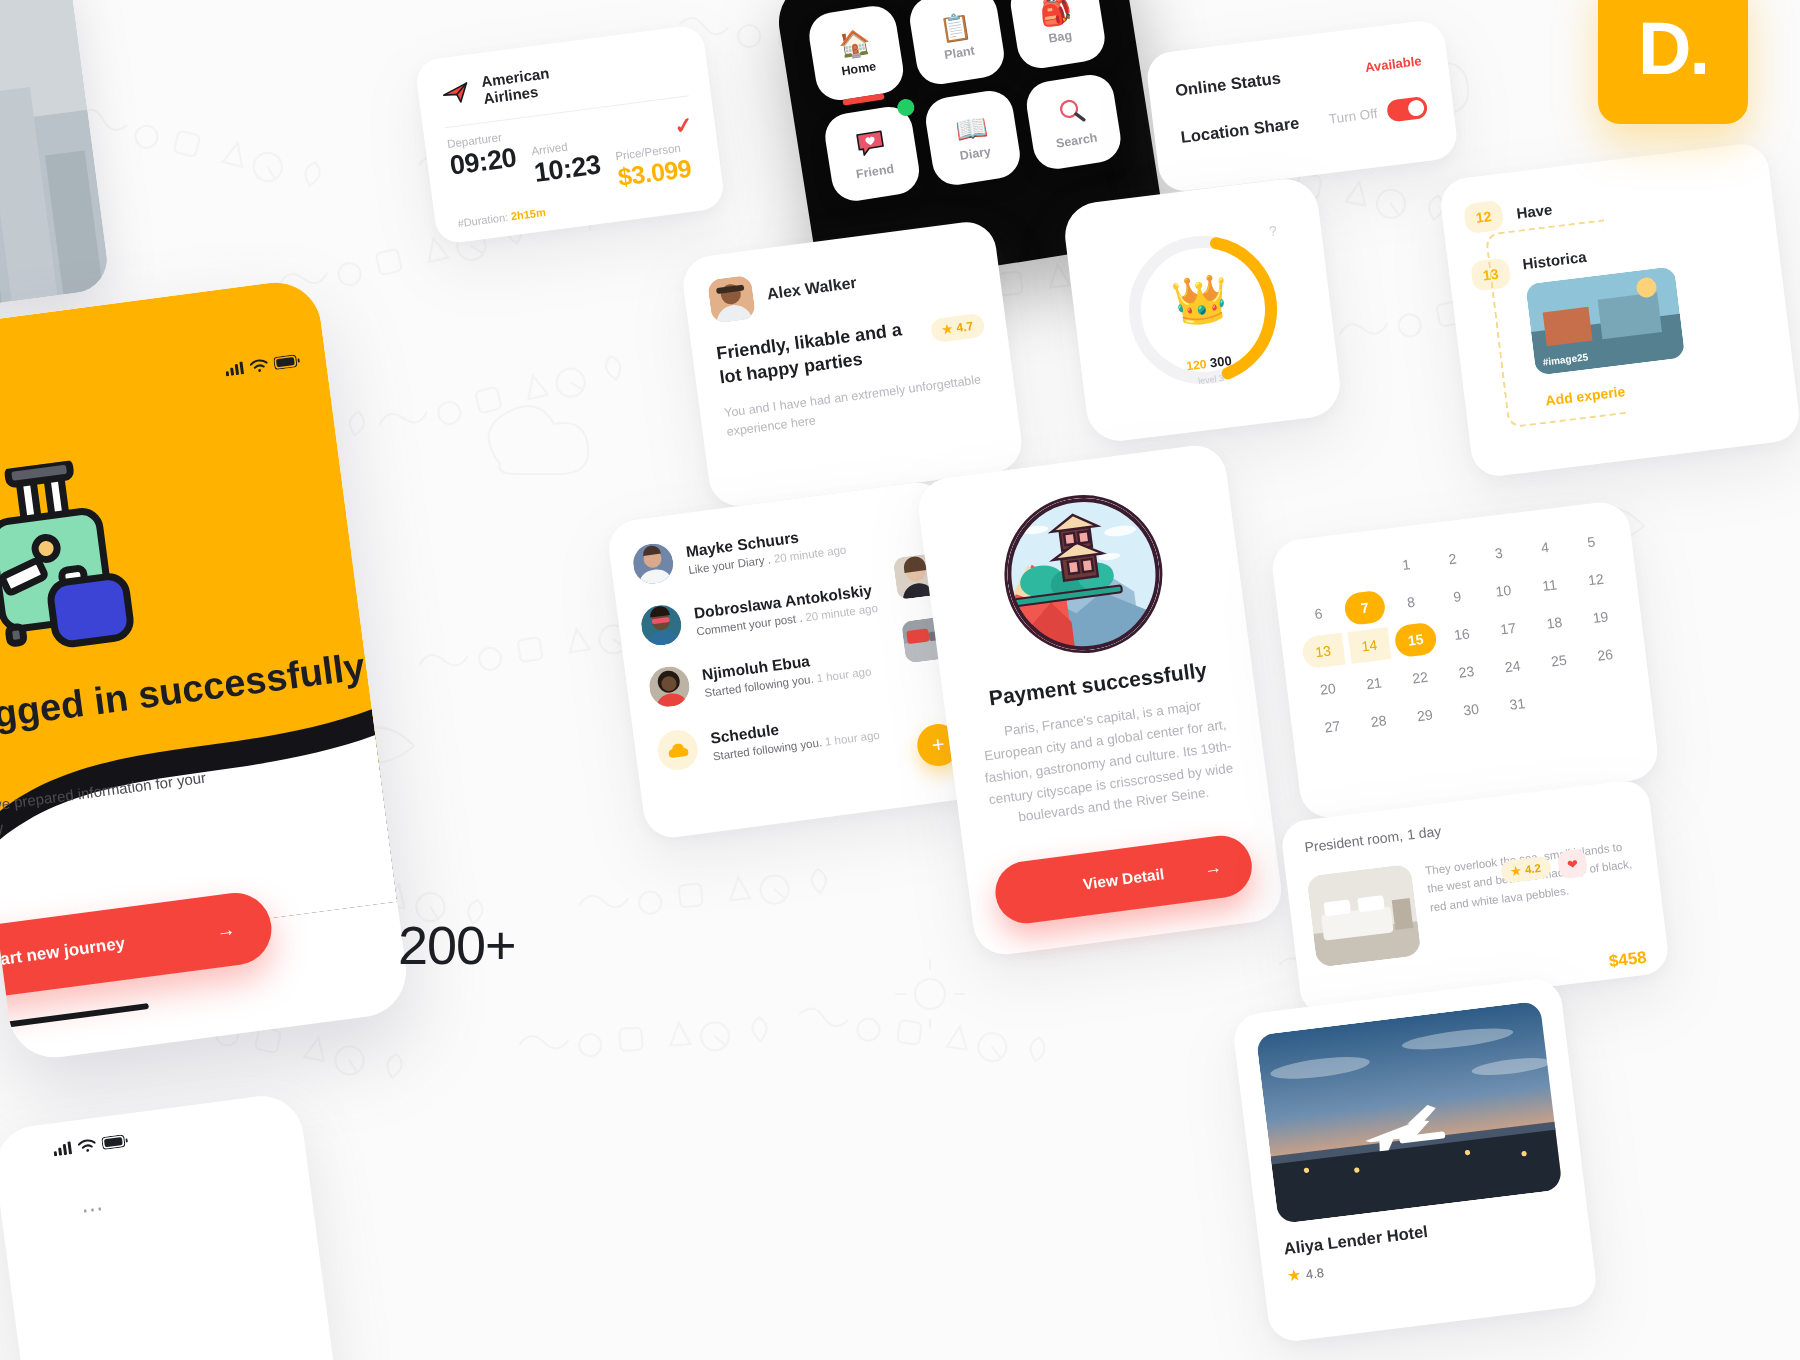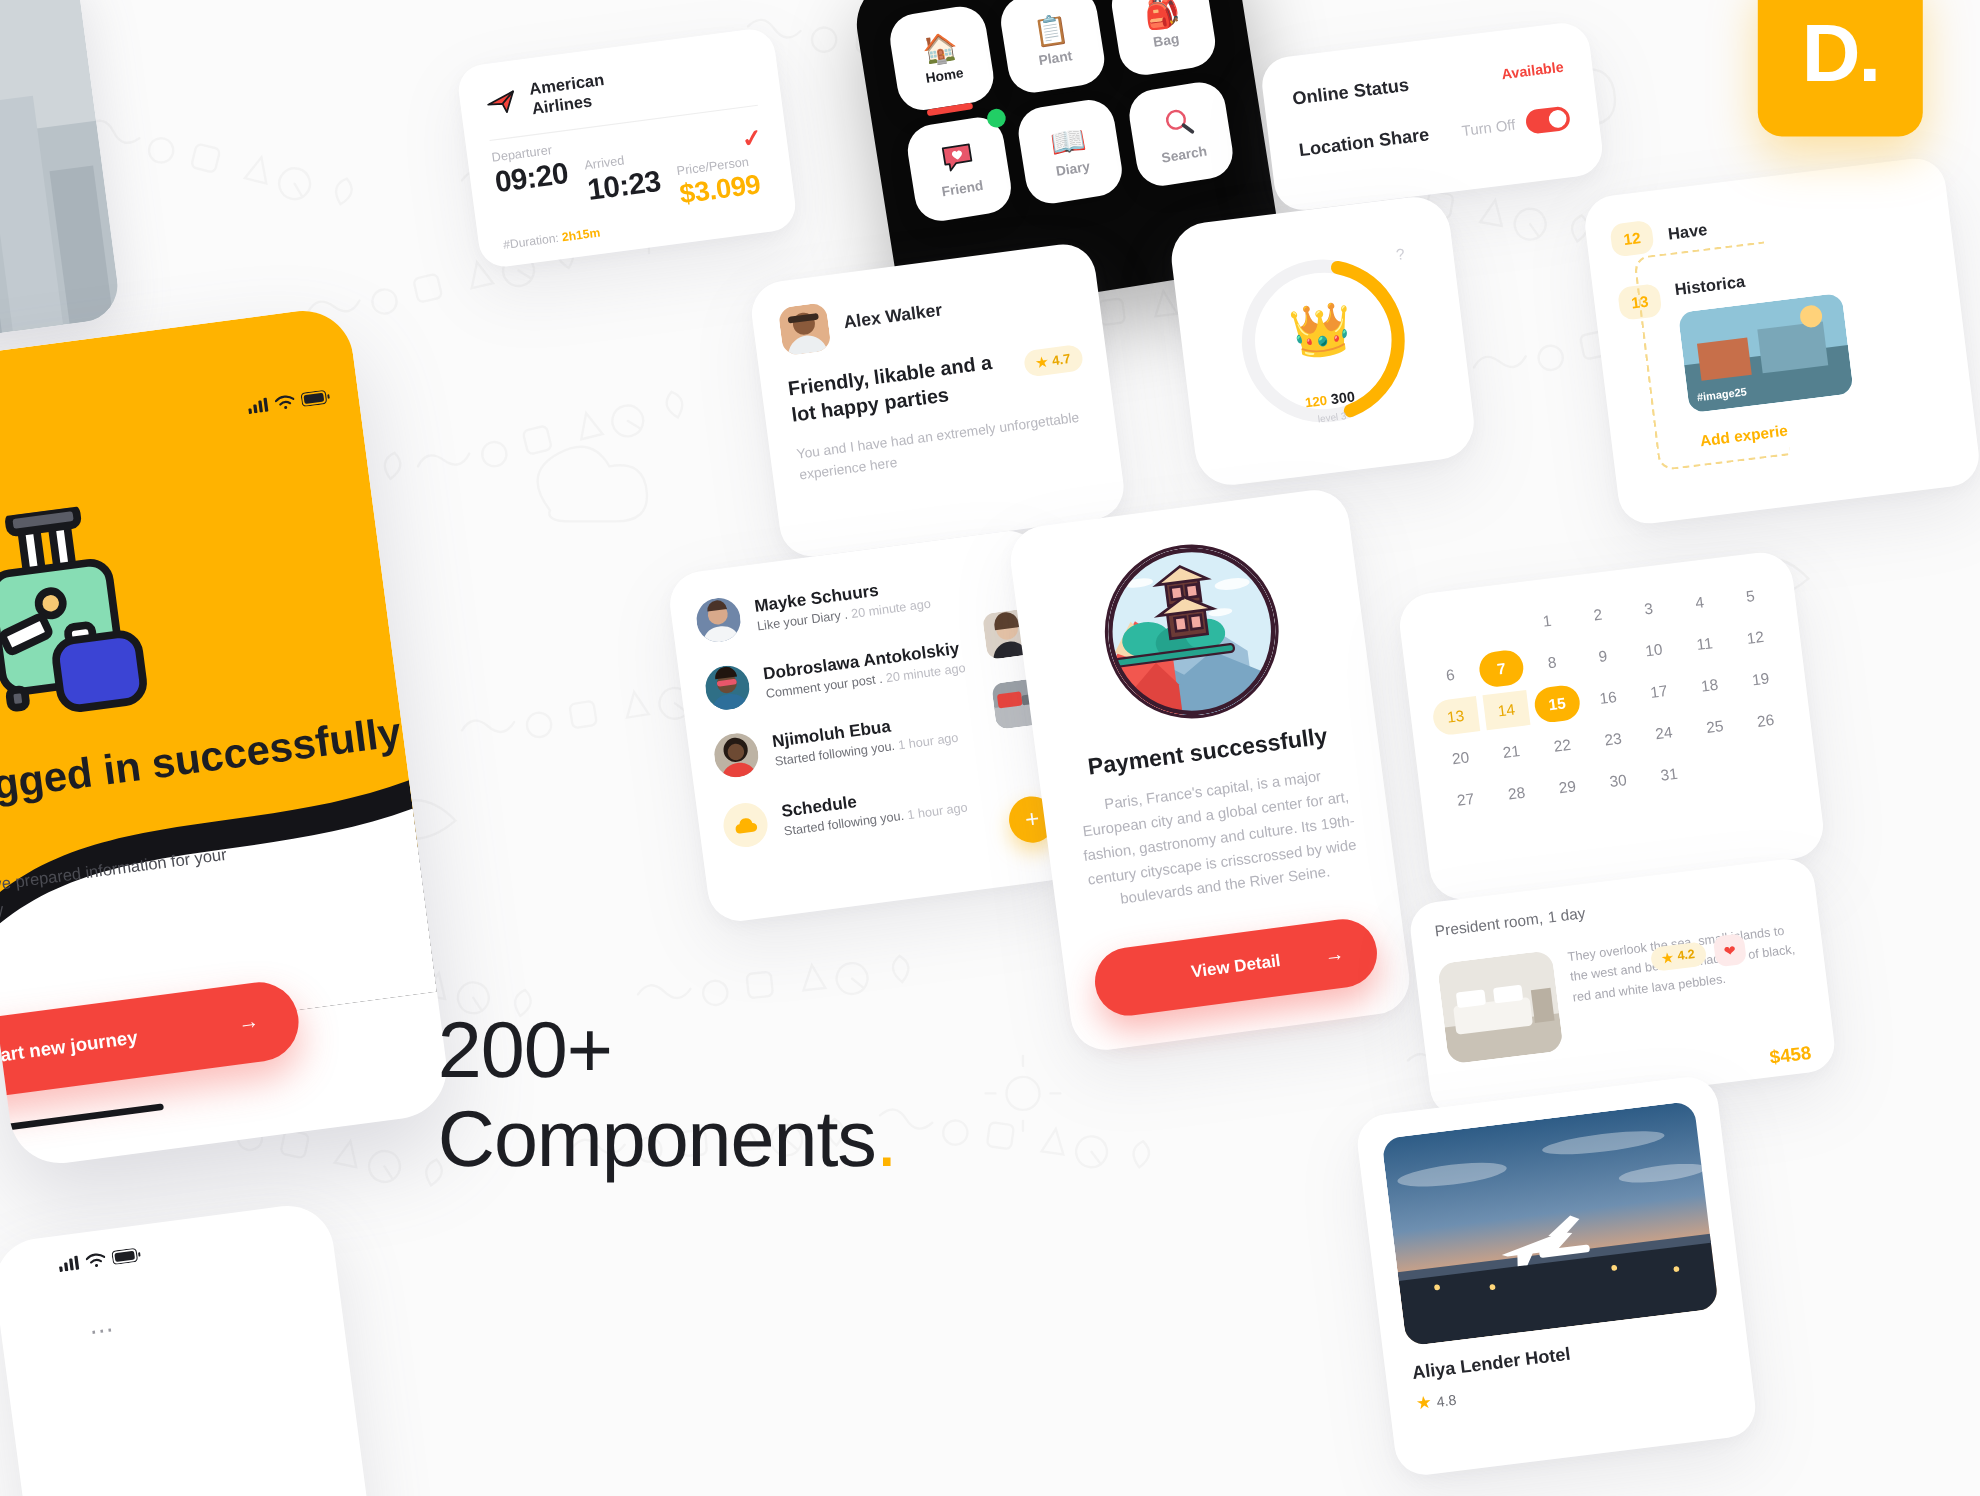--- a/index.html
+++ b/index.html
@@ -160,21 +160,21 @@
 
   #phone-second{position:absolute;left:10px;top:1110px;width:310px;height:320px;background:#fff;
     border-radius:42px;transform:rotate(-7.5deg);box-shadow:0 24px 60px rgba(110,110,130,.17);}
   .p2-stat{position:absolute;left:60px;top:20px;display:flex;gap:6px;align-items:center;}
   .p2-dots{position:absolute;left:80px;top:78px;font-size:22px;color:#9a9aa1;letter-spacing:3px;}
 
   #photo-top{position:absolute;left:-70px;top:-30px;width:160px;height:330px;border-radius:34px;
     overflow:hidden;transform:rotate(-7.5deg);box-shadow:0 20px 50px rgba(110,110,130,.2);}
 
   
-  #headline{position:absolute;left:398px;top:915px;font-size:72px;font-weight:400;color:#1d1e23;
+  #headline{position:absolute;left:398px;top:915px;font-size:54px;font-weight:400;color:#1d1e23;
     line-height:1.12;letter-spacing:-1px;}
   #headline .dot{color:#FFB300;}
 
   
   #logo{position:absolute;right:52px;top:-26px;width:150px;height:150px;background:#FFB300;border-radius:22px;
     display:flex;align-items:center;justify-content:center;box-shadow:0 18px 44px rgba(255,179,0,.35);}
   #logo span{font-size:74px;font-weight:700;color:#fff;letter-spacing:-2px;line-height:1;}
 
   .star{color:#FFB300;}
 </style>
@@ -770,22 +770,19 @@
     </div>
     <div class="ap-name">Aliya Lender Hotel</div>
     <div class="ap-stars">
       <span class="star">★</span>
       <span style="font-size:13px;color:#6f7077;">4.8</span>
     </div>
   </div>
 
   <div id="headline">
     <div>200+</div>
-    <div>
-      <span>Components</span><span class="dot">.</span>
-    </div>
   </div>
 
   <div id="logo">
     <span>D.</span>
   </div>
 
 </div>
 
 </body></html>

